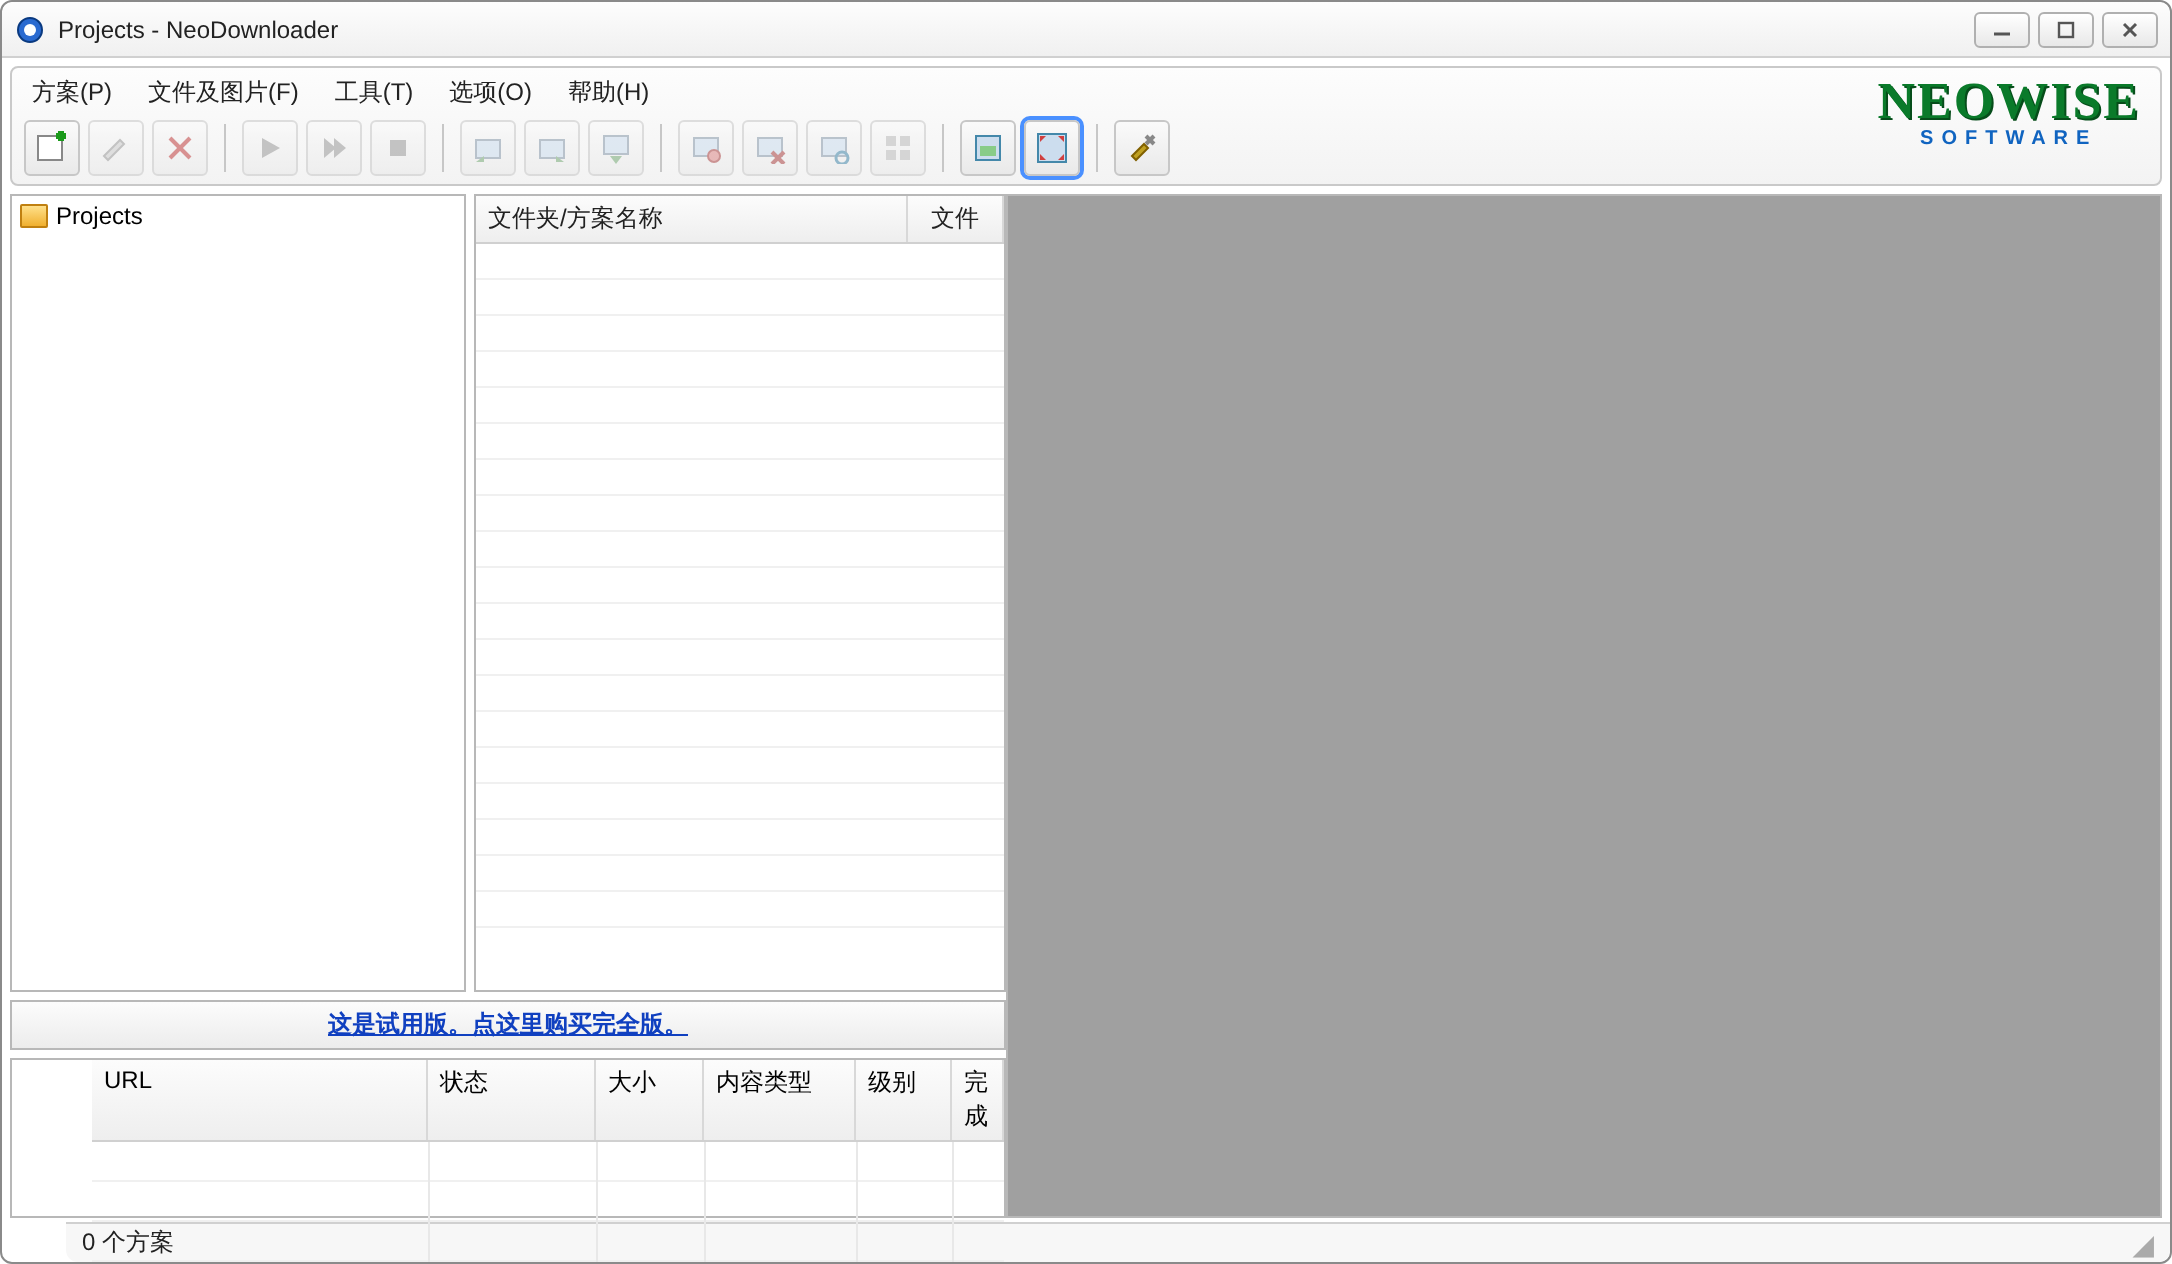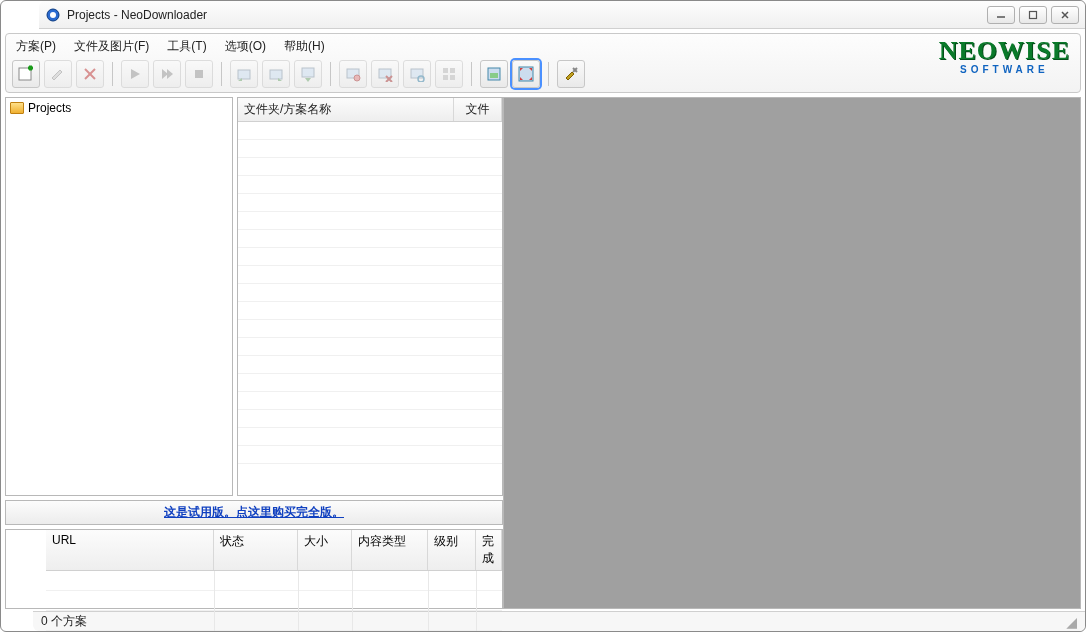--- a/index.html
+++ b/index.html
@@ -1,20 +1,20 @@
 <!DOCTYPE html>
 <html><head>
 <meta charset="utf-8">
 <style>
 * { box-sizing: border-box; margin: 0; padding: 0; font-family: "Microsoft YaHei", "Segoe UI", Tahoma, sans-serif; font-size: 12px; }
 body { background: #fff; width: 1086px; height: 632px; overflow: hidden; }
 
 
 .window { width: 1086px; height: 632px; border: 1px solid #8a8a8a; border-radius: 6px; background: #fff; display: flex; flex-direction: column; }
-.titlebar { height: 28px; display: flex; align-items: center; padding: 0 6px; background: linear-gradient(#fdfdfd,#f0f0f0); border-bottom: 1px solid #d0d0d0; border-radius: 6px 6px 0 0; margin-left: 38px; }
+.titlebar { height: 28px; display: flex; align-items: center; padding: 0 6px; background: linear-gradient(#fdfdfd,#f0f0f0); border-bottom: 1px solid #d0d0d0; border-radius: 6px 6px 0 0; }
 .titlebar .app-icon { width: 16px; height: 16px; margin-right: 6px; display:flex; align-items:center; justify-content:center; }
 .titlebar .title { flex: 1; color: #222; }
 .win-btns { display: flex; gap: 4px; }
 .win-btn { width: 28px; height: 18px; border: 1px solid #b0b0b0; border-radius: 3px; background: linear-gradient(#fff,#e8e8e8); display:flex; align-items:center; justify-content:center; color:#555; font-size:11px; cursor:default; }
 
 
 .menubar-wrap { border: 1px solid #c9c9c9; border-radius: 4px; margin: 4px; background: linear-gradient(#fdfdfd,#f3f3f3); padding: 0 0 4px 0; position: relative; }
 .menubar { display: flex; align-items: center; height: 22px; padding: 2px 6px 0 6px; gap: 10px; }
 .menu-item { padding: 2px 4px; color: #222; cursor: default; }
 

